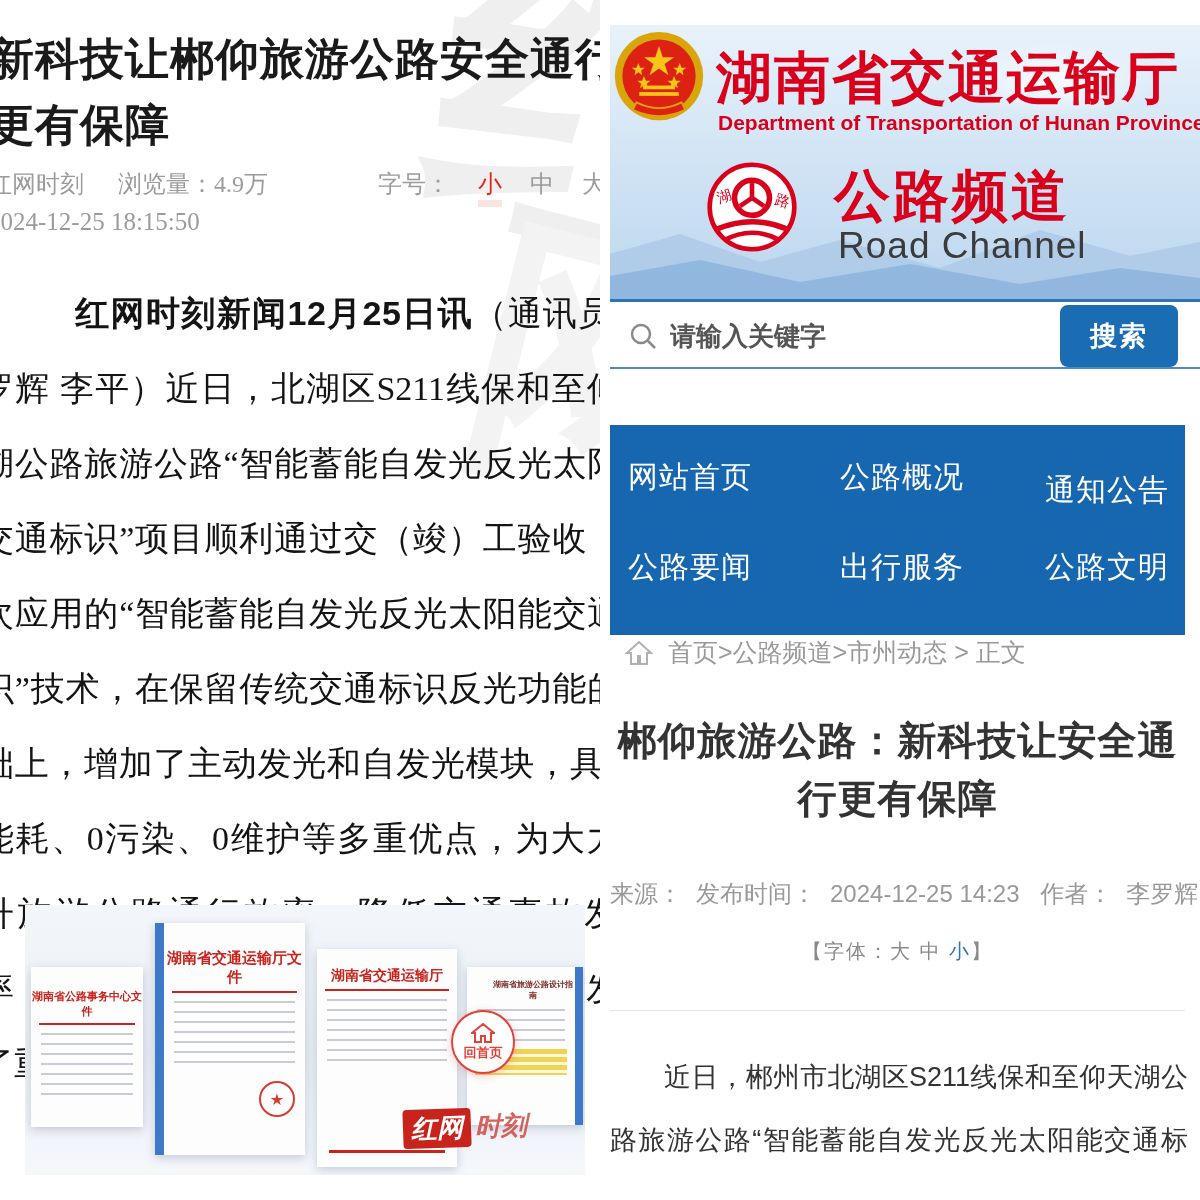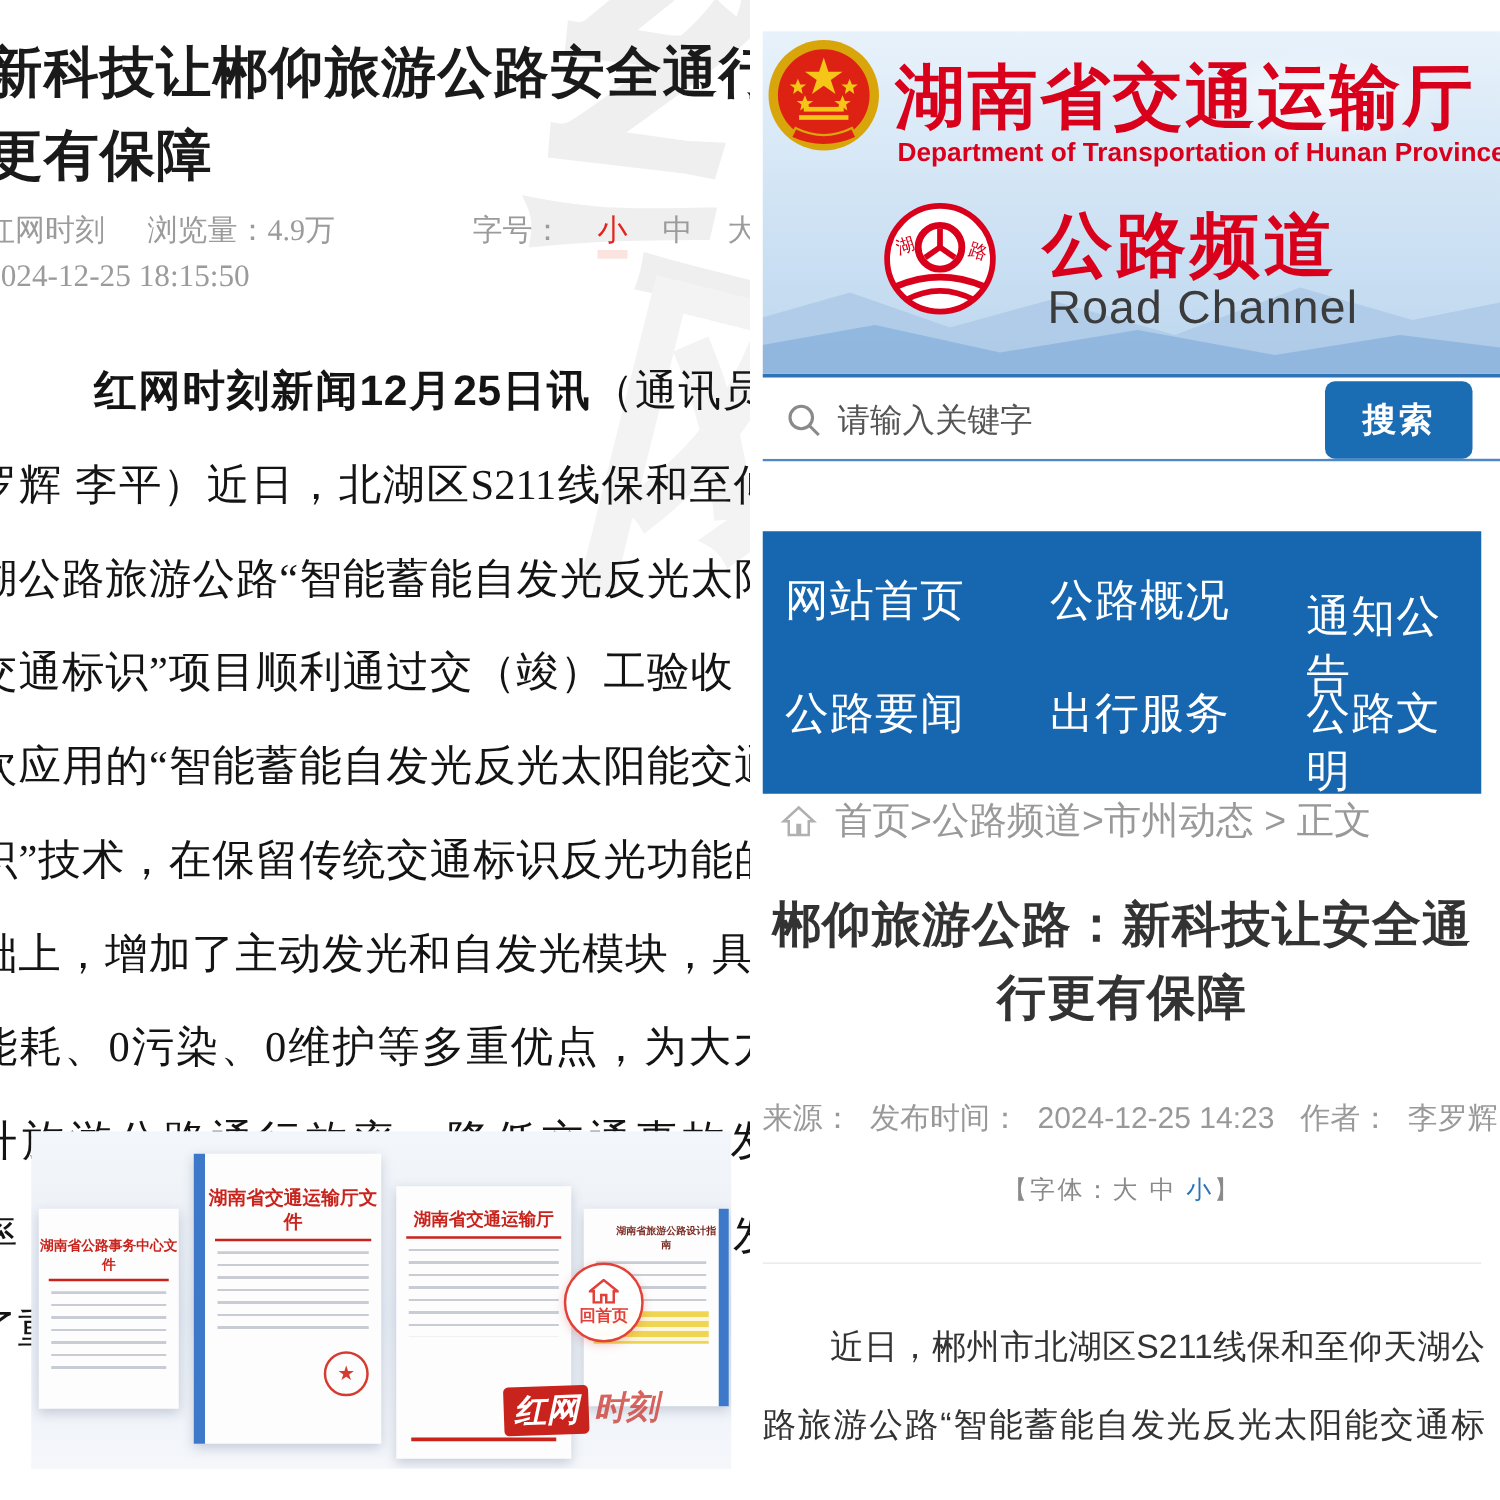--- a/index.html
+++ b/index.html
@@ -77,33 +77,33 @@
     color:#d9001b; white-space:nowrap; letter-spacing:3px; }
   .channel-sub { position:absolute; left:228px; top:200px; font-size:37px; color:#3b3b3b;
     white-space:nowrap; letter-spacing:1px; }
 
   .search-strip { position:absolute; left:0; top:305px; width:590px; height:64px; background:#fff;
     border-bottom:2px solid #4f89c5; }
   .search-input-wrap { position:absolute; left:0; top:0; width:452px; height:62px; background:#fff;
     display:flex; align-items:center; }
   .mag { margin-left:18px; }
   .search-input { border:none; outline:none; font-size:26px; color:#444; margin-left:12px; width:360px;
-    background:transparent; font-family:"Liberation Sans",sans-serif; }
+    background:transparent; font-family:"Liberation Sans",sans-serif;font-weight:bold; }
   .search-input::placeholder { color:#555; }
   .search-btn { position:absolute; left:450px; top:0px; width:118px; height:62px; background:#1b6db3;
     color:#fff; font-size:27px; font-weight:bold; border:none; border-radius:8px; cursor:pointer;
     font-family:Liberation Serif, serif; letter-spacing:2px; }
 
   .nav { position:absolute; left:0; top:425px; width:575px; height:210px; background:#1766b0; }
-  .nav-item { position:absolute; color:#fff; font-size:35px; letter-spacing:1px; cursor:pointer; }
+  .nav-item { position:absolute; color:#fff; font-size:30px; letter-spacing:1px; cursor:pointer; }
   .ni-0 { left:18px;  top:32px; }  .ni-1 { left:230px; top:32px; }  .ni-2 { left:435px; top:45px; }
   .ni-3 { left:18px;  top:122px; } .ni-4 { left:230px; top:122px; } .ni-5 { left:435px; top:122px; }
 
   .breadcrumb { position:absolute; left:14px; top:636px; display:flex; align-items:center; }
-  .breadcrumb .bc-text { color:#999; font-size:30px; margin-left:14px; white-space:nowrap; }
+  .breadcrumb .bc-text { color:#999; font-size:25px; margin-left:14px; white-space:nowrap; }
 
   .r-title { position:absolute; left:0; top:712px; width:575px; text-align:center; font-size:39px;
     font-weight:bold; color:#333; line-height:58px; letter-spacing:1px; }
   .r-meta { position:absolute; left:0px; top:878px; width:590px; font-size:24px; color:#999;
     white-space:nowrap; }
   .r-meta span { margin-right:14px; }
   .r-fontrow { position:absolute; left:0; top:938px; width:575px; text-align:center; font-size:20px;
     color:#8a8a8a; letter-spacing:2px; }
   .r-fontrow .f-small { color:#2e74b5; }
   .r-divider { position:absolute; left:0; top:1010px; width:575px; height:1px; background:#e6e6e6; }

